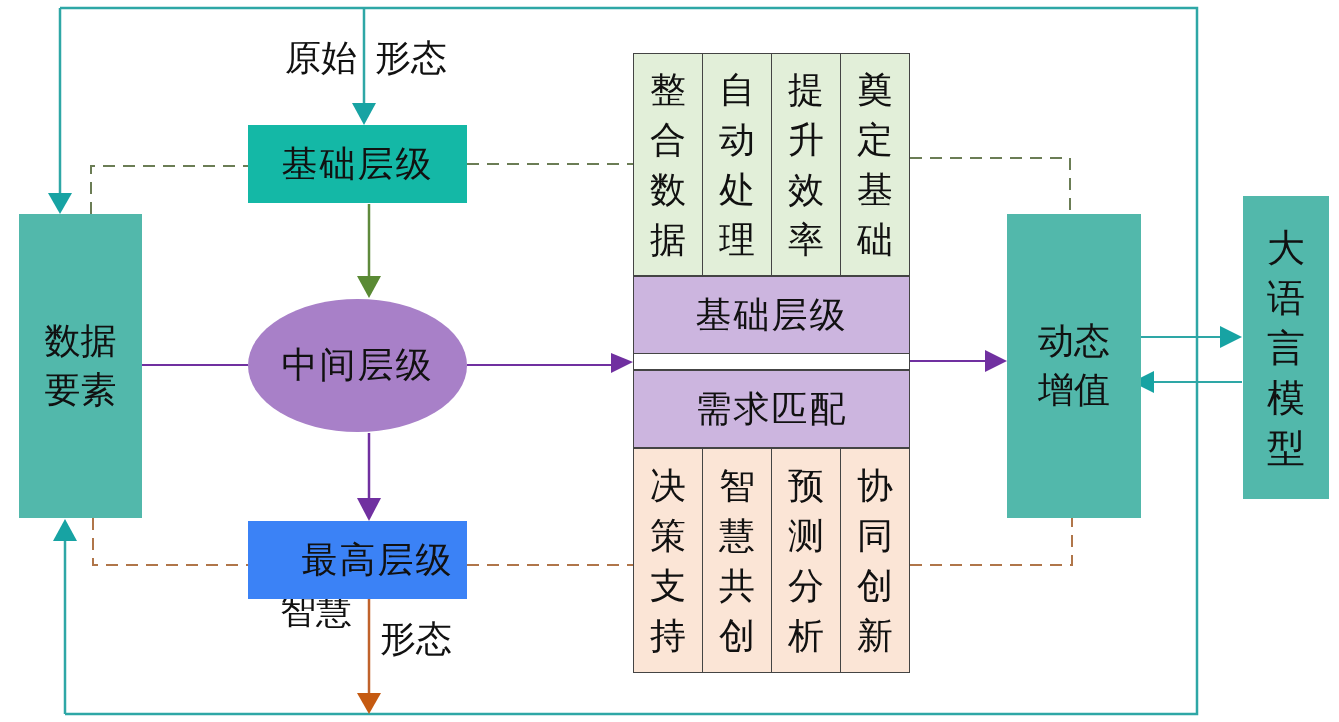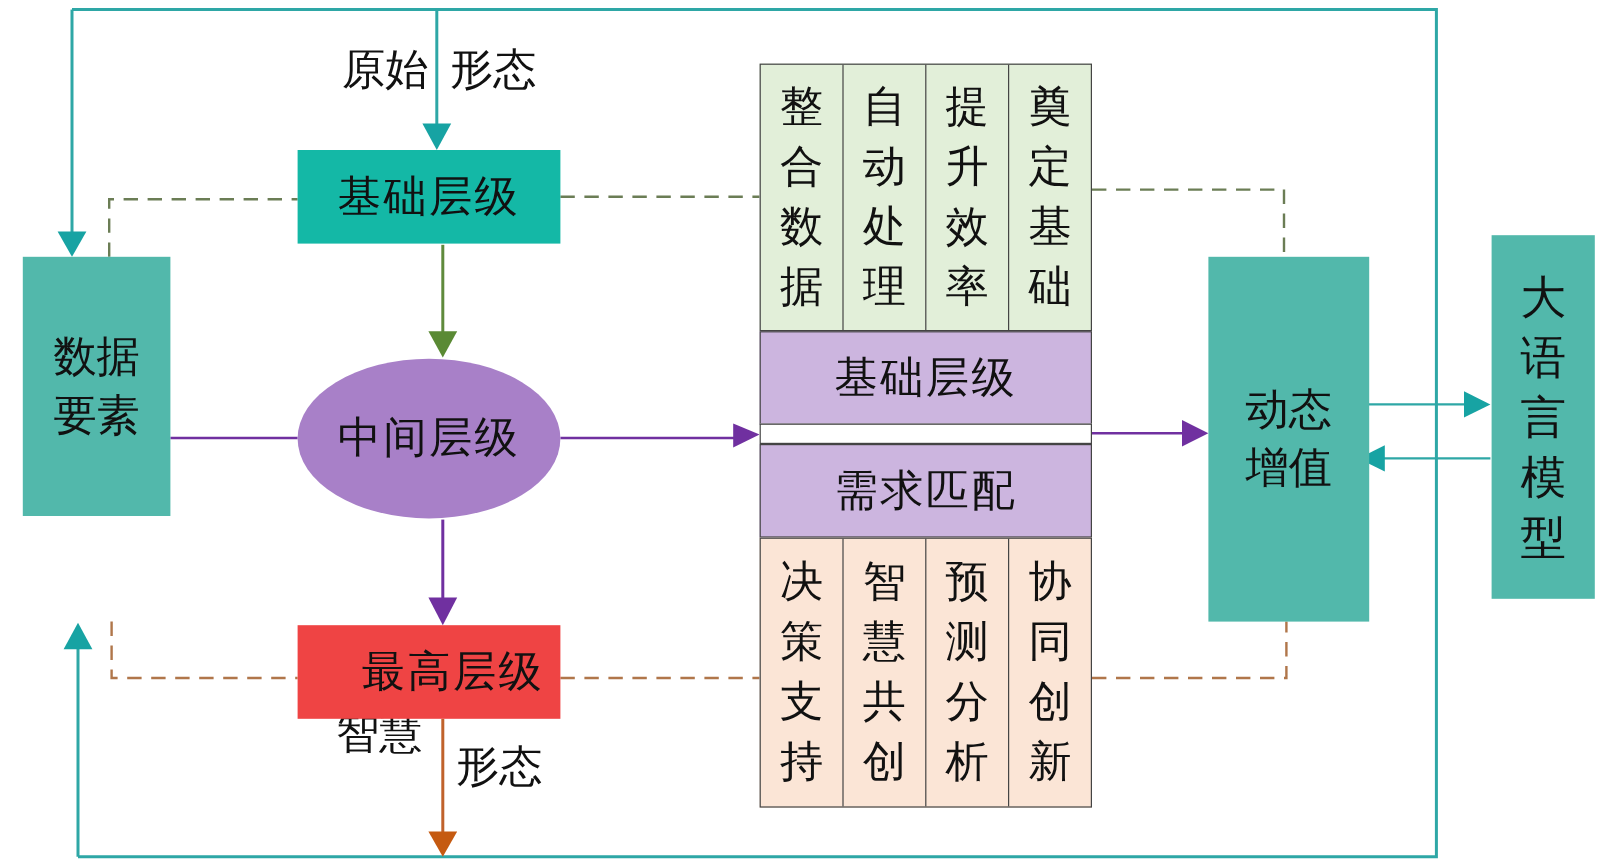--- a/index.html
+++ b/index.html
@@ -2,21 +2,21 @@
 <html><head>
   <meta charset="utf-8">
   <style>
     html, body { margin: 0; padding: 0; background: #ffffff; }
     body { width: 1339px; height: 722px; position: relative; overflow: hidden;
            font-family: "DejaVu Serif", "Liberation Serif", serif; color: #111; }
     svg.lines { position: absolute; left: 0; top: 0; }
     .box { position: absolute; box-sizing: border-box; display: flex; align-items: center; justify-content: center; }
     .teal { background: #52b8ab; }
     .green { background: #14b8a6; }
-    .peach { background: #ef4444; padding-left: 40px; }
+    .peach { background: #3b82f6; padding-left: 40px; }
     .htext { font-size: 36px; letter-spacing: 2px; }
     .ellipse { position: absolute; left: 248px; top: 299px; width: 219px; height: 133px; border-radius: 50%;
                background: #a880c8; display: flex; align-items: center; justify-content: center; text-align: right; }
     .label { position: absolute; font-size: 36px; }
     .grid-green { position: absolute; left: 633px; top: 53px; width: 277px; height: 223px;
                   border: 1.5px solid #444; box-sizing: border-box; display: flex; background: #e2efd9; }
     .grid-peach { position: absolute; left: 633px; top: 448px; width: 277px; height: 225px;
                   border: 1.5px solid #444; box-sizing: border-box; display: flex; background: #fbe5d6; }
     .col { flex: 1; border-right: 1.5px solid #444; display: flex; flex-direction: column;
            align-items: center; justify-content: center; font-size: 36px; line-height: 50px; }
@@ -86,21 +86,21 @@
   <path d="M1220,326 L1242,337 L1220,348 z" fill="#17a3a3"></path>
   <line x1="1242" y1="382" x2="1150" y2="382" stroke="#2ea7a6" stroke-width="2"></line>
   <path d="M1154,371 L1132,382 L1154,393 z" fill="#17a3a3"></path>
 </svg>
 
 <div class="label" style="left:273px; top:34px;margin-left:12px;">原始</div>
 <div class="label" style="left:375px; top:34px;">形态</div>
 <div class="label" style="left:280px; top:587px;">智慧</div>
 <div class="label" style="left:380px; top:615px;">形态</div>
 
-<div class="box teal" style="left:19px; top:214px; width:123px; height:216px;">
+<div class="box teal" style="left:19px; top:214px; width:123px; height:304px;">
   <div class="stack htext" style="letter-spacing:0;">
     <span>数据</span>
     <span>要素</span>
   </div>
 </div>
 
 <div class="box green htext" style="left:248px; top:125px; width:219px; height:78px;">基础层级</div>
 
 <div class="ellipse htext">中间层级</div>
 

